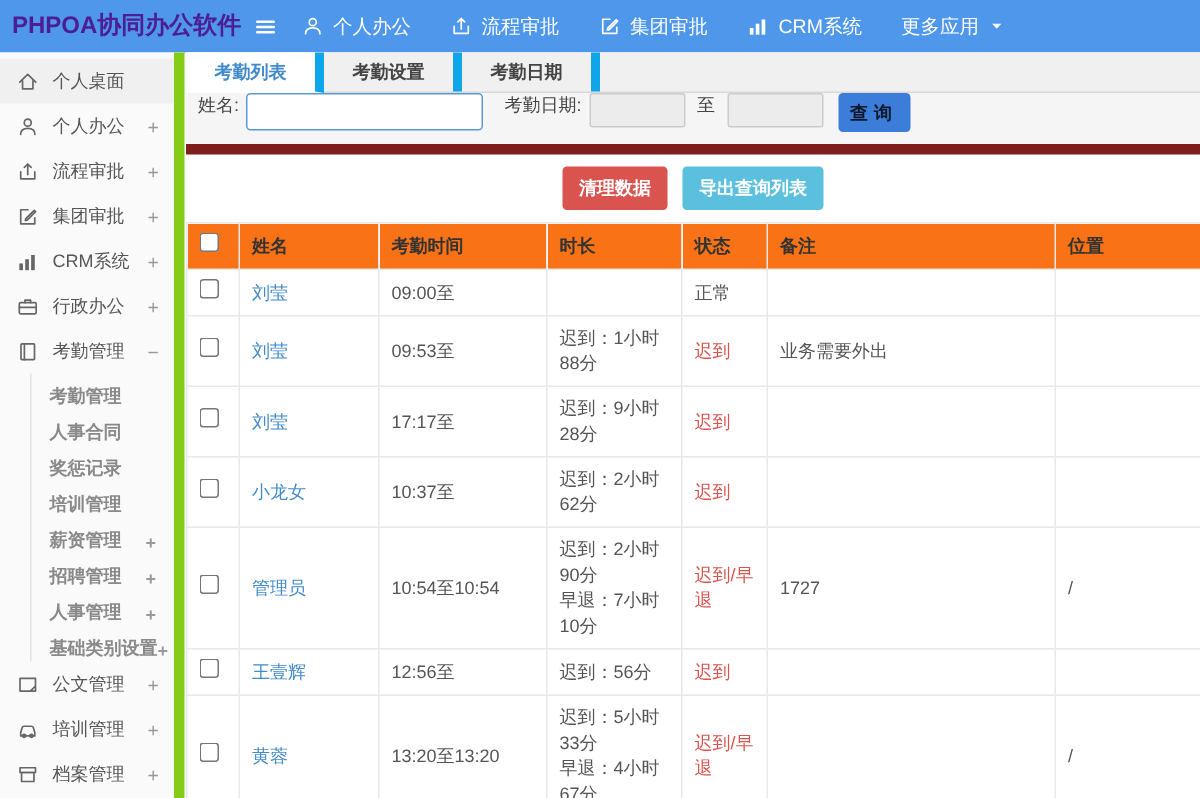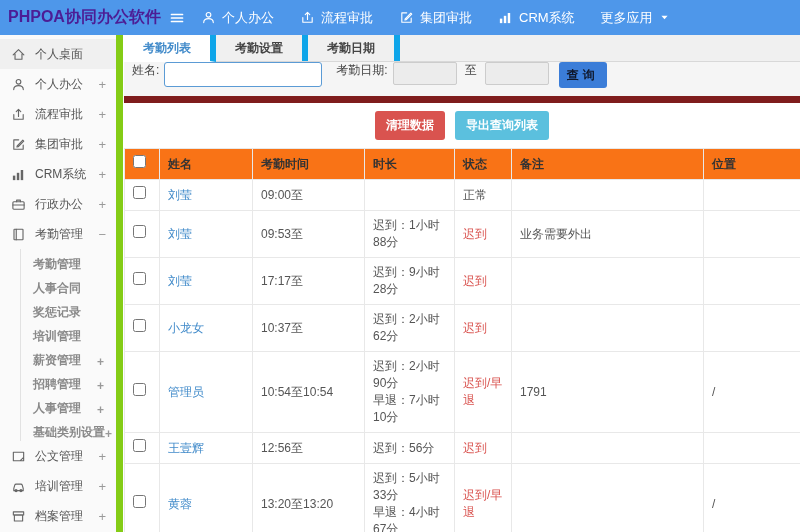--- a/index.html
+++ b/index.html
@@ -338,21 +338,21 @@
         </tr>
         <tr>
           <td><input type="checkbox" style=""></td>
           <td><a class="name-link">管理员</a></td>
           <td>10:54至10:54</td>
           <td>
             <div>迟到：2小时90分</div>
             <div>早退：7小时10分</div>
           </td>
           <td><span class="status-late">迟到/早退</span></td>
-          <td>1791</td>
+          <td>1727</td>
           <td>/</td>
         </tr>
         <tr>
           <td><input type="checkbox" style=""></td>
           <td><a class="name-link">王壹辉</a></td>
           <td>12:56至</td>
           <td>
             <div>迟到：56分</div>
           </td>
           <td><span class="status-late">迟到</span></td>

